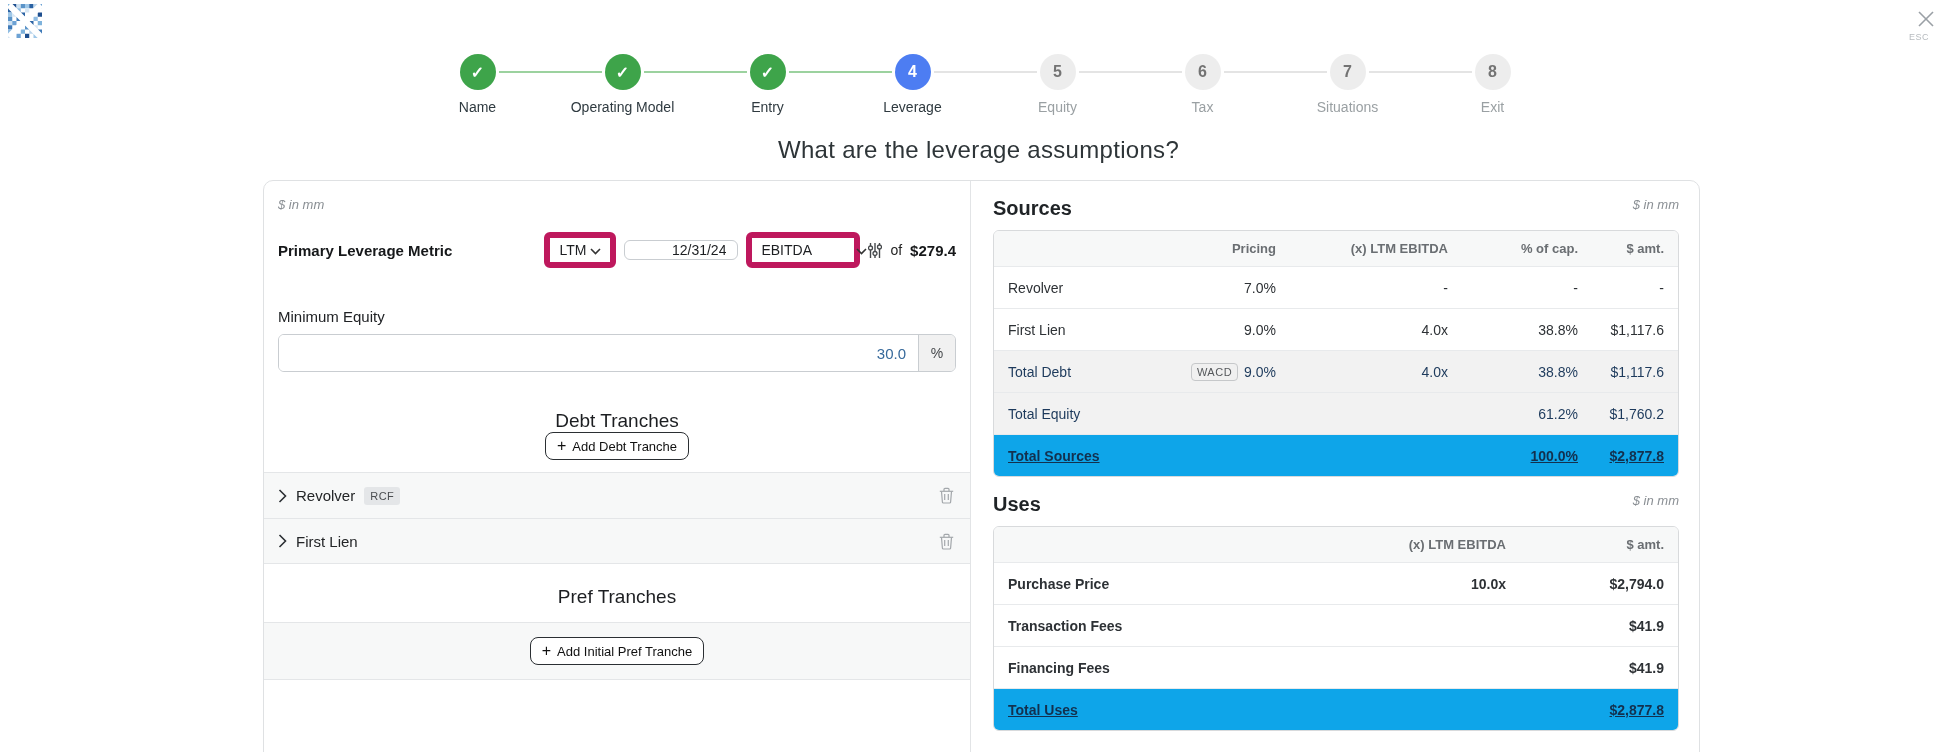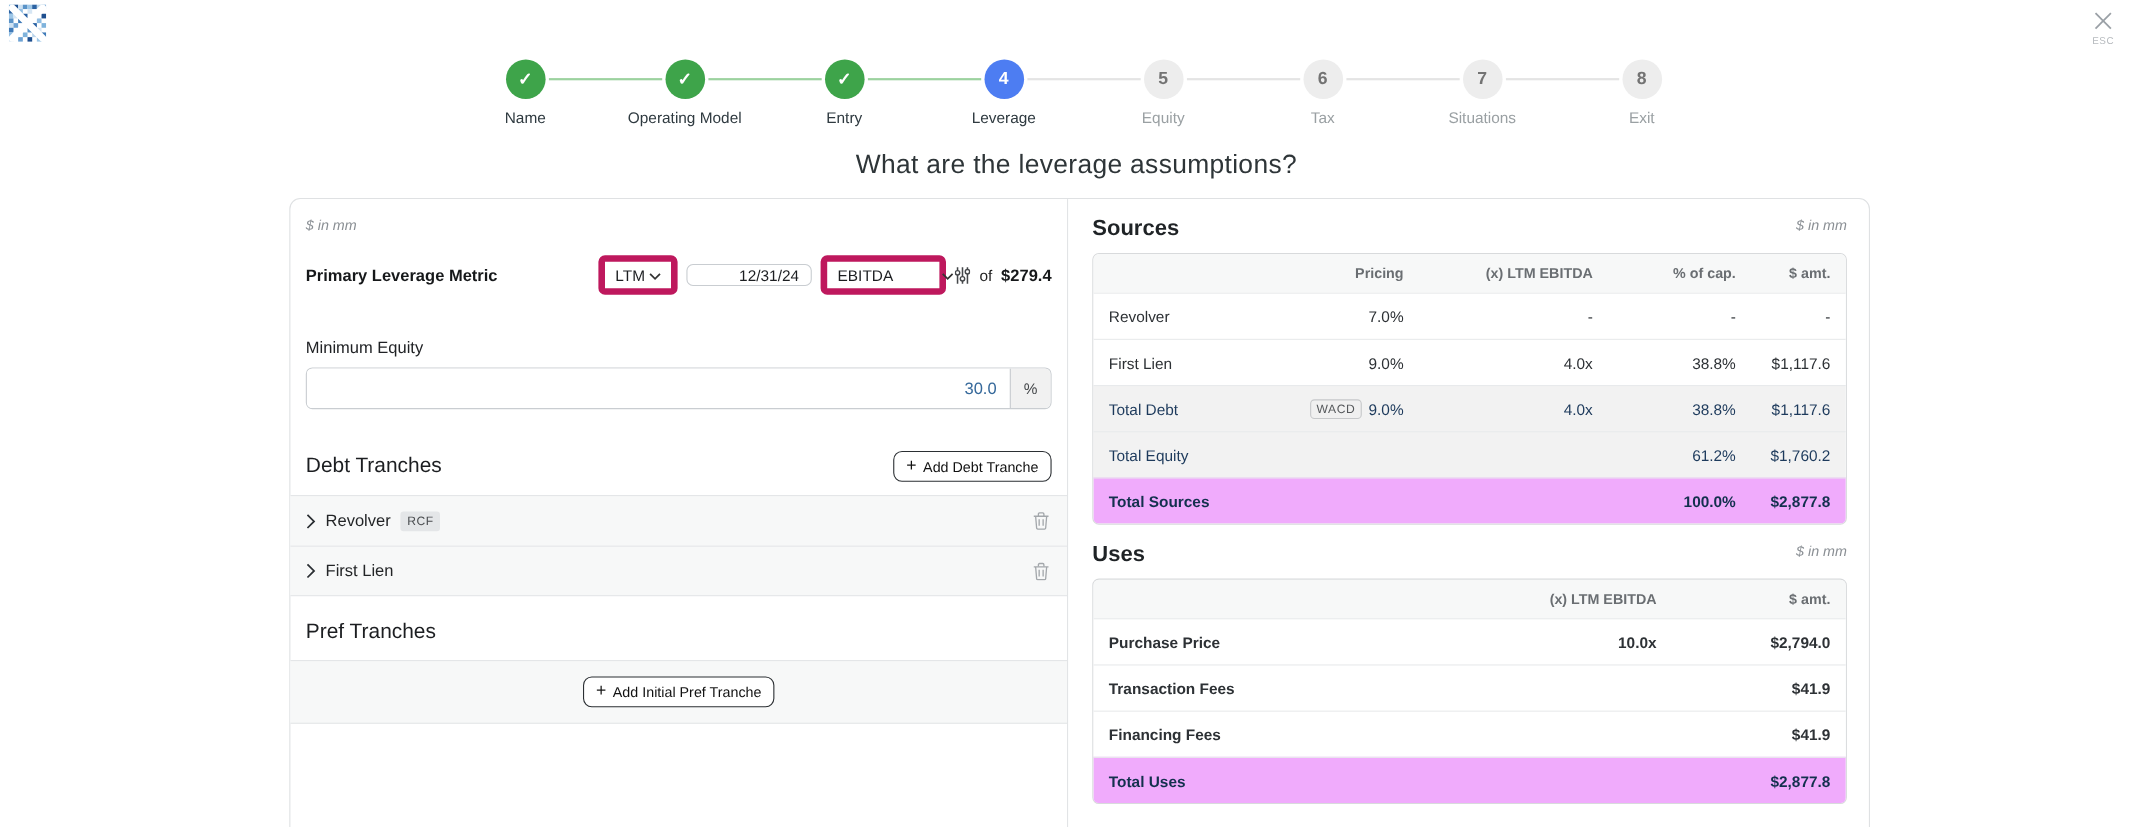--- a/index.html
+++ b/index.html
@@ -1,21 +1,21 @@
 <!DOCTYPE html>
 <html><head>
 <meta charset="utf-8">
 <style>
   * { margin:0; padding:0; box-sizing:border-box; }
   html,body { width:1957px; height:752px; overflow:hidden; background:#fff;
     font-family:"Liberation Sans", sans-serif; color:#1c1e21; }
 
   
   .logo { position:absolute; left:8px; top:4px; width:34px; height:34px; }
-  .close-btn { position:absolute; right:28px; top:8px; width:34px; text-align:center;
+  .close-btn { position:absolute; right:14px; top:8px; width:34px; text-align:left;
     cursor:pointer; color:#9aa0a6; }
   .close-btn svg { display:block; margin:0 auto; }
   .close-btn .esc { font-size:9px; letter-spacing:.5px; color:#b7bbbf; margin-top:2px; }
 
   
   .stepper { position:absolute; left:405px; top:54px; display:flex; }
   .step { width:145px; position:relative; display:flex; flex-direction:column; align-items:center; cursor:pointer; }
   .circle { width:36px; height:36px; border-radius:50%; display:flex; align-items:center;
     justify-content:center; font-size:16px; font-weight:bold; z-index:2; }
   .circle.done   { background:#3EA44A; color:#fff; }
@@ -58,21 +58,21 @@
   .min-eq-label { margin-top:40px; padding:0 14px; font-size:15px; color:#202225; }
   .input-group { margin:9px 14px 0; height:38px; border:1px solid #c9cdd1; border-radius:6px;
     display:flex; overflow:hidden; }
   .input-group input { flex:1; border:none; outline:none; text-align:right; padding:0 12px;
     font-size:15px; color:#36699B; font-family:"Liberation Sans", sans-serif; }
   .input-suffix { width:37px; background:#f1f1f1; border-left:1px solid #c9cdd1;
     display:flex; align-items:center; justify-content:center; font-size:14px; color:#45484b; }
 
   
   .section-head { display:flex; align-items:center; justify-content:space-between;
-    margin-top:38px; padding:0 14px 12px; }
+    margin-top:38px; padding:0 14px 12px;flex-direction:column; }
   .section-title { font-size:19px; color:#1c1e21; }
   .add-btn { display:flex; align-items:center; gap:6px; height:28px; padding:0 11px;
     background:#fff; border:1.5px solid #2b2f33; border-radius:8px; font-size:13px;
     color:#111; cursor:pointer; font-family:"Liberation Sans", sans-serif; }
   .add-btn .plus { font-size:16px; font-weight:400; line-height:1; }
 
   
   .tranche-row { height:46px; background:#f7f8f8; border-top:1px solid #e4e6e8;
     display:flex; align-items:center; padding:0 14px; gap:9px; cursor:pointer; }
   .tranche-row:last-child { border-bottom:1px solid #e4e6e8; }
@@ -88,21 +88,21 @@
 
   
   .tbl-head-row { display:flex; align-items:flex-start; justify-content:space-between; }
   .tbl-title { font-size:20px; font-weight:bold; color:#1f2326; }
   .tbl { margin-top:10px; border:1px solid #d8dadc; border-radius:6px; overflow:hidden; }
   .grid-src { display:grid; grid-template-columns:1fr 150px 172px 130px 88px; align-items:center; }
   .grid-use { display:grid; grid-template-columns:1fr 225px 160px; align-items:center;font-weight:bold; }
   .t-head { height:35px; background:#f7f8f8; font-size:13px; font-weight:bold; color:#6a6e72; }
   .t-row { height:42px; font-size:14px; color:#2d3135; border-top:1px solid #e8eaec; background:#fff; }
   .t-row.subtotal { background:#f2f2f2; color:#1D3A5C; }
-  .t-row.total { background:#f0abfc; color:#13304E; font-weight:bold; }
+  .t-row.total { background:#0ea5e9; color:#13304E; font-weight:bold;text-decoration:underline; }
   .c-name { padding-left:14px; display:flex; align-items:center; gap:7px; }
   .c-num { text-align:right; padding-right:12px; }
   .c-amt { text-align:right; padding-right:14px; }
   .wacd { background:#f0f0f0; border:1px solid #c6c8ca; border-radius:4px;
     font-size:11px; color:#55585b; padding:2px 5px; letter-spacing:.5px; font-weight:normal; }
   .c-pricing-flex { display:flex; align-items:center; justify-content:flex-end; gap:6px; padding-right:12px; }
   .uses-block { margin-top:16px; }
 </style>
 </head>
 <body>

